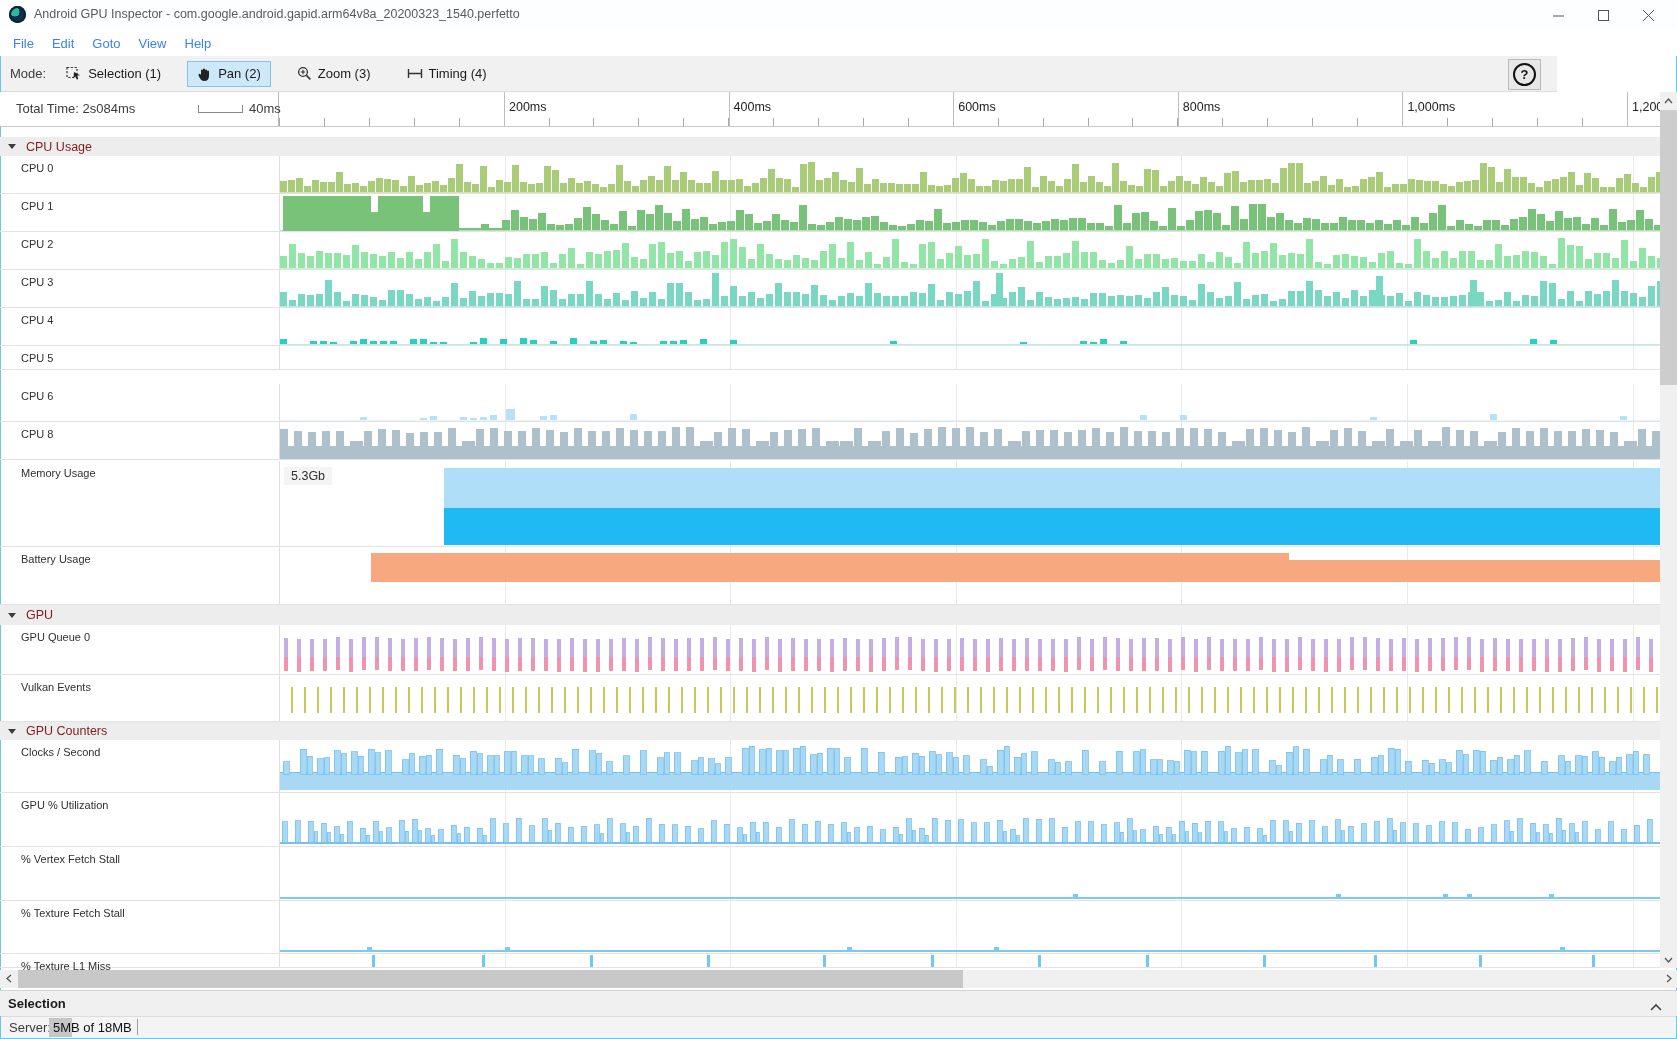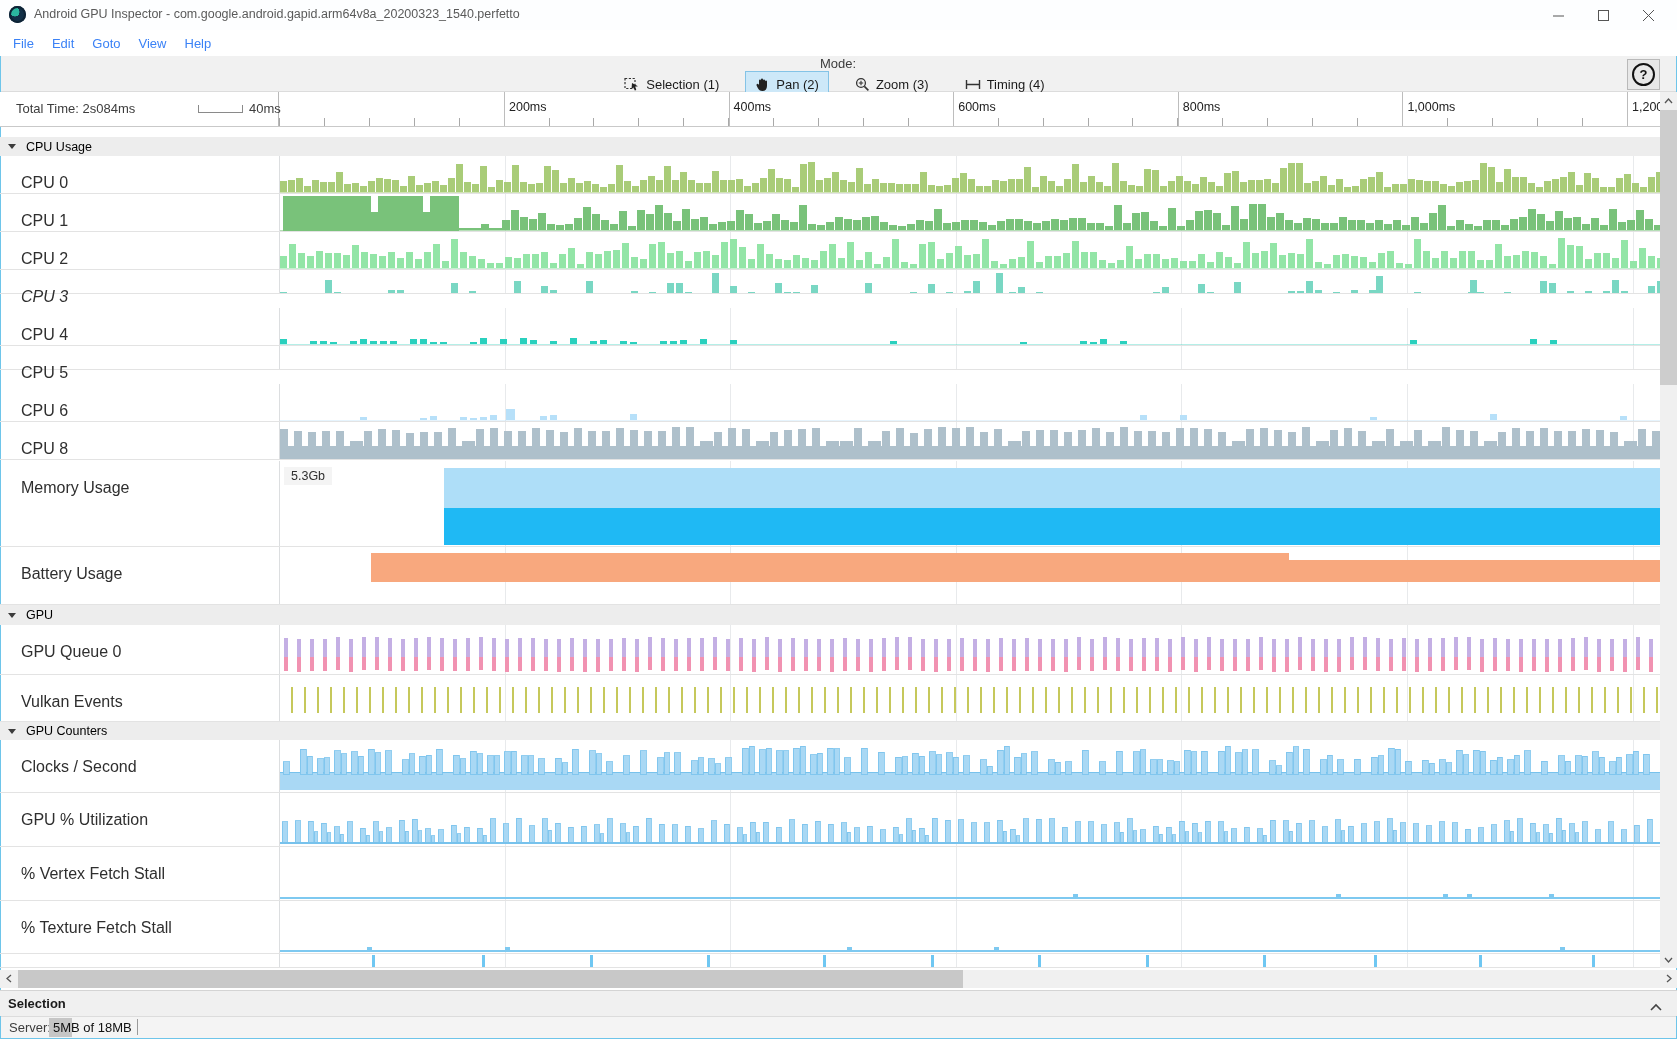--- a/index.html
+++ b/index.html
@@ -12,45 +12,45 @@
   #app-logo{position:absolute;left:9px;top:6px;width:17px;height:17px;border-radius:50%;
       background:radial-gradient(circle at 35% 35%, #2bb7a0 0 28%, #123048 30% 100%);
       box-shadow:inset 0 0 0 2px #0d2336;}
   #title-text{position:absolute;left:34px;top:7px;font-size:12.5px;color:#5a5a5a;white-space:nowrap;}
   .win-btns{position:absolute;right:6px;top:0;height:30px;display:flex;}
   .win-btn{width:45px;height:30px;display:flex;align-items:center;justify-content:center;}
   
   #menubar{position:absolute;left:0;top:30px;width:100%;height:26px;background:#fff;display:flex;align-items:center;padding-left:4px;box-sizing:border-box;}
   .menu-item{font-size:13px;padding:3px 9px;color:#3b82f6;}
   
-  #toolbar{position:absolute;left:1px;top:56px;width:1675px;height:36px;background:#f1f1f1;border-bottom:1px solid #dcdcdc;box-sizing:border-box;display:flex;align-items:center;flex-direction:column;}
+  #toolbar{position:absolute;left:1px;top:56px;width:1556px;height:36px;background:#f1f1f1;border-bottom:1px solid #dcdcdc;box-sizing:border-box;display:flex;align-items:center;}
   #mode-label{font-size:13px;margin:0 10px 0 9px;}
   .tb-btn{display:flex;align-items:center;gap:6px;font-size:13px;color:#1a1a1a;background:transparent;border:1px solid transparent;padding:4px 9px;margin-right:8px;font-family:inherit;}
   .tb-btn.active{background:#cde8f8;border:1px solid #84c3e6;}
   .tb-btn svg{display:block;}
   #help-btn{position:absolute;right:16px;top:3px;width:31px;height:29px;background:#e8e8e8;border:1px solid #b9b9b9;
       display:flex;align-items:center;justify-content:center;}
   #help-glyph{width:19px;height:19px;border:2px solid #111;border-radius:50%;font-size:13px;font-weight:bold;
       color:#111;display:flex;align-items:center;justify-content:center;line-height:1;}
   
   #ruler{position:absolute;left:0;top:92px;width:1660px;height:34px;border-bottom:1px solid #c9c9c9;background:#fff;overflow:hidden;}
   #ruler-left{position:absolute;left:0;top:0;width:279px;height:34px;border-right:1px solid #b9b9b9;box-sizing:border-box;}
   #total-time{position:absolute;left:16px;top:9px;font-size:13px;}
   #scale-bracket{position:absolute;left:198px;top:13px;width:45px;height:8px;border-left:1px solid #8a8a8a;border-right:1px solid #8a8a8a;border-bottom:1px solid #8a8a8a;box-sizing:border-box;}
   #scale-label{position:absolute;left:249px;top:9px;font-size:13px;}
   #ruler-minors{position:absolute;left:279px;top:26px;width:1381px;height:8px;
       background:repeating-linear-gradient(to right,#a9a9a9 0 1px,transparent 1px 44.92px);}
   .ruler-major{position:absolute;top:0;width:1px;height:34px;background:#bdbdbd;}
   .ruler-tick-label{position:absolute;top:8px;font-size:12.5px;color:#222;white-space:nowrap;}
   
   #tracks{position:absolute;left:0;top:0;width:1660px;height:968px;}
-  .section-header{position:absolute;left:0;width:1660px;background:#ededed;display:flex;align-items:center;font-size:12.5px;color:#000000;}
+  .section-header{position:absolute;left:0;width:1660px;background:#ededed;display:flex;align-items:center;font-size:12.5px;color:#7f1d1d;}
   .tri{width:0;height:0;border-left:4px solid transparent;border-right:4px solid transparent;border-top:5px solid #3c3c3c;margin:0 10px 0 8px;}
   .track-row{position:absolute;left:0;width:1660px;border-bottom:1px solid #e3e3e3;box-sizing:border-box;}
-  .track-label{position:absolute;left:21px;top:18px;font-size:16px;color:#2f2f2f;white-space:nowrap;}
+  .track-label{position:absolute;left:21px;top:6px;font-size:11px;color:#2f2f2f;white-space:nowrap;}
   .chart-cell{position:absolute;left:279px;top:0;width:1381px;bottom:0;border-left:1px solid #dcdee0;box-sizing:border-box;overflow:hidden;
       background-image:repeating-linear-gradient(to right,transparent 0,transparent 224.6px,#e8eaec 224.6px,#e8eaec 225.6px);}
   .mem-chip{position:absolute;left:4px;top:6px;background:#f4f4f4;padding:2px 7px;font-size:12.5px;color:#2f2f2f;}
   
   #vscroll{position:absolute;right:0;top:92px;width:17px;height:876px;background:#f0f0f0;}
   #vthumb{position:absolute;left:0;top:18px;width:17px;height:275px;background:#cdcdcd;}
   .sb-arrow{position:absolute;width:17px;height:17px;display:flex;align-items:center;justify-content:center;background:#f0f0f0;}
   #hscroll{position:absolute;left:0;top:970px;width:1677px;height:18px;background:#f0f0f0;}
   #hthumb{position:absolute;left:18px;top:0;width:945px;height:18px;background:#c8c8c8;}
   
@@ -641,21 +641,21 @@
           <rect x="1314.0" y="20.7" width="7.0" height="15.3" fill="#93e5a7"></rect>
           <rect x="1323.0" y="21.4" width="7.0" height="14.6" fill="#93e5a7"></rect>
           <rect x="1332.0" y="26.3" width="7.0" height="9.7" fill="#93e5a7"></rect>
           <rect x="1341.0" y="8.0" width="7.0" height="28.0" fill="#93e5a7"></rect>
           <rect x="1350.0" y="28.8" width="7.0" height="7.2" fill="#93e5a7"></rect>
           <rect x="1359.0" y="15.8" width="7.0" height="20.2" fill="#93e5a7"></rect>
           <rect x="1368.0" y="23.6" width="7.0" height="12.4" fill="#93e5a7"></rect>
           <rect x="1377.0" y="25.6" width="7.0" height="10.4" fill="#93e5a7"></rect>
         </svg></div>
     </div>
-    <div class="track-row" style="top: 270px; height: 24px; font-style: italic;">
+    <div class="track-row" style="top: 270px; height: 38px;">
       <div class="track-label">CPU 3</div>
       <div class="chart-cell"><svg width="1381" height="37" shape-rendering="crispEdges">
           <rect x="0.0" y="35.5" width="1381.0" height="1.5" fill="#79d7c3" fill-opacity="0.55"></rect>
           <rect x="0.0" y="21.8" width="7.0" height="14.2" fill="#79d7c3"></rect>
           <rect x="9.0" y="30.1" width="7.0" height="5.9" fill="#79d7c3"></rect>
           <rect x="18.0" y="24.0" width="7.0" height="12.0" fill="#79d7c3"></rect>
           <rect x="27.0" y="25.2" width="7.0" height="10.8" fill="#79d7c3"></rect>
           <rect x="36.0" y="24.3" width="7.0" height="11.7" fill="#79d7c3"></rect>
           <rect x="45.0" y="10.2" width="7.0" height="25.8" fill="#79d7c3"></rect>
           <rect x="54.0" y="21.8" width="7.0" height="14.2" fill="#79d7c3"></rect>

